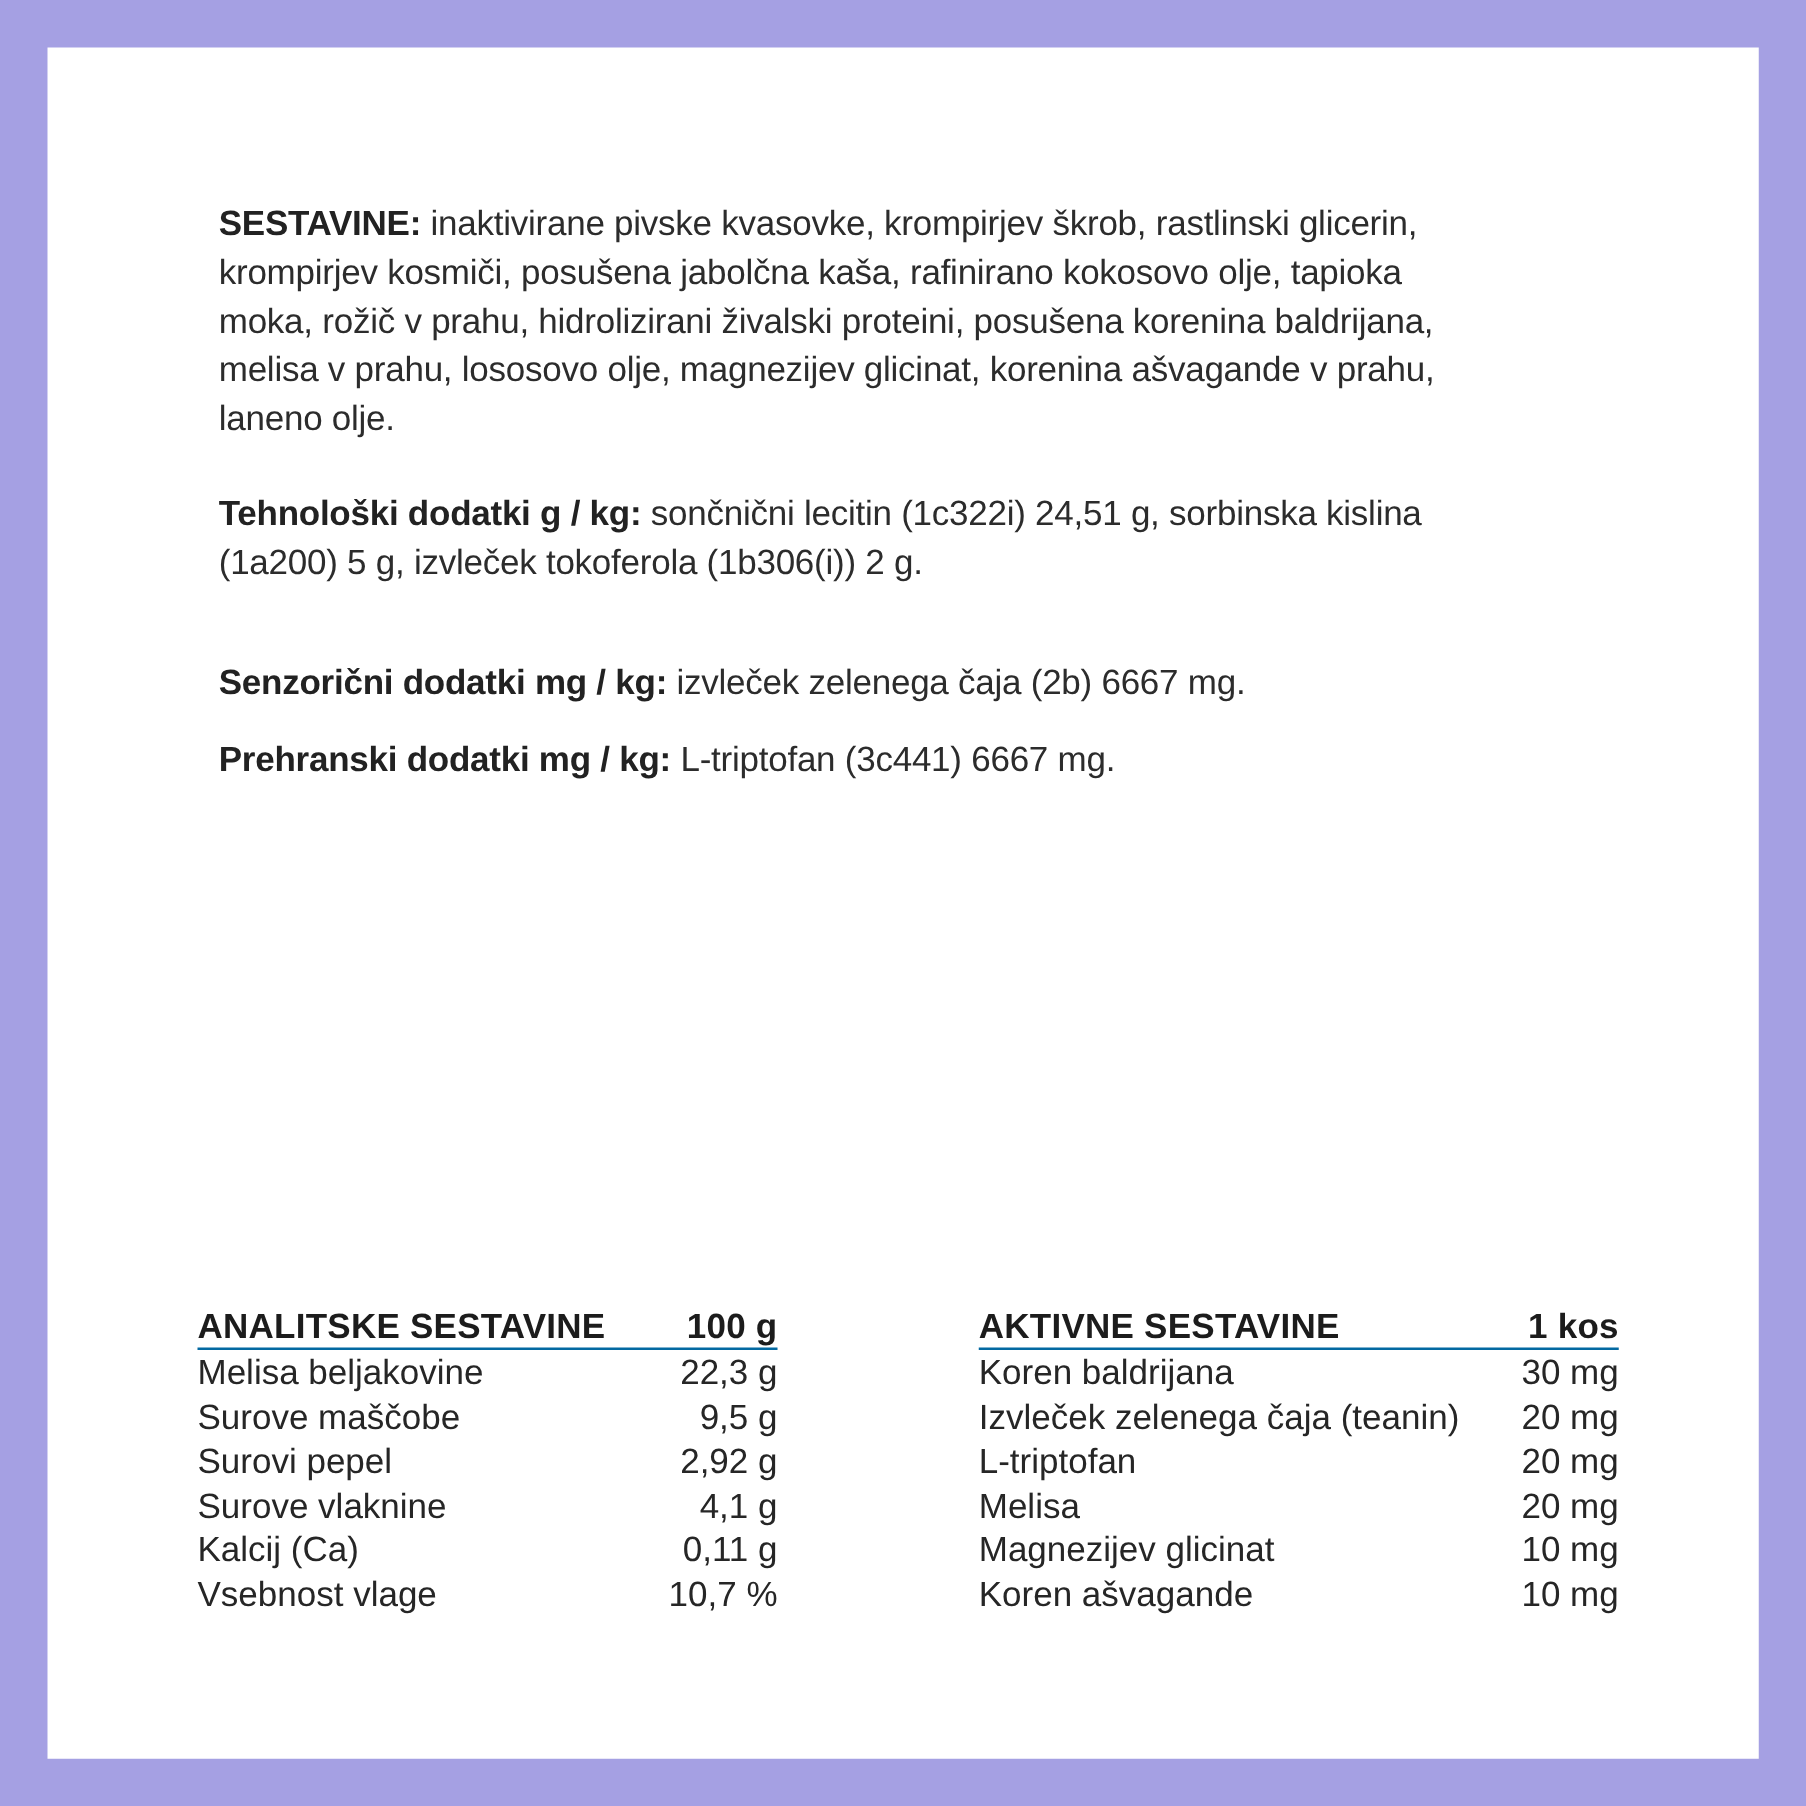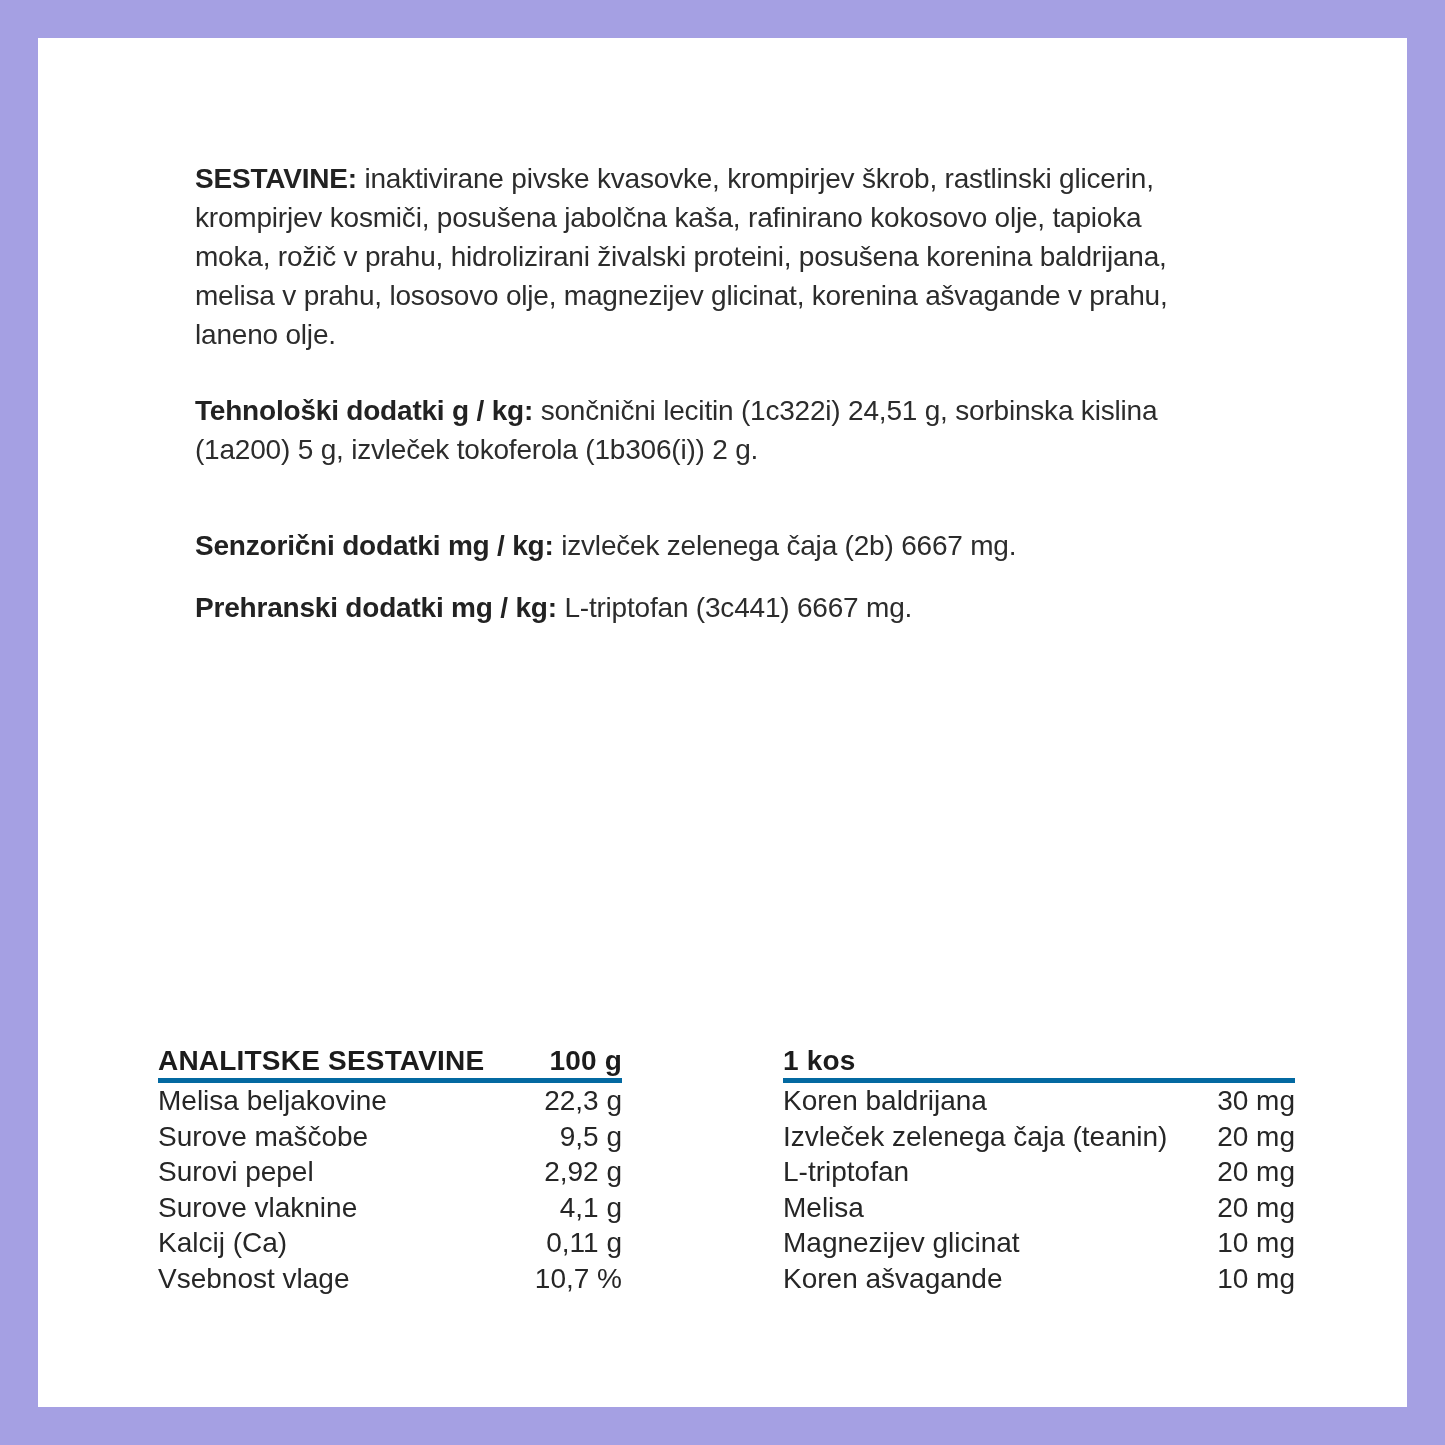--- a/index.html
+++ b/index.html
@@ -21,38 +21,37 @@
     background: #ffffff;
   }
   .textblock {
     position: absolute;
     left: 137px;
     font-size: 28px;
     line-height: 39px;
     letter-spacing: -0.2px;
     white-space: nowrap;
     color: #2c2c2c;
-    margin-left: 20px;
   }
   .textblock b { font-weight: 700; color: #222222; }
   .ing-table {
     position: absolute;
     top: 1043px;
     font-size: 28px;
     color: #262626;
   }
   .ing-table .thead {
     display: flex;
     justify-content: space-between;
     align-items: flex-end;
     font-weight: 700;
     height: 35px;
     line-height: 35px;
     letter-spacing: 0.2px;
-    border-bottom: 5px solid #0369a1;
+    border-bottom: 2px solid #0369a1;
     color: #1c1c1c;
   }
   .ing-table .trow {
     display: flex;
     justify-content: space-between;
     height: 35.5px;
     line-height: 35.5px;
   }
   .ing-table .trow:first-of-type { margin-top: 3px; }
   .tbl-analytical { left: 158px; width: 464px; }
@@ -113,20 +112,21 @@
         <span>0,11 g</span>
       </div>
     <div class="trow">
         <span>Vsebnost vlage</span>
         <span>10,7 %</span>
       </div>
   </div>
 
   <div class="ing-table tbl-active">
     <div class="thead">
+      <span>AKTIVNE SESTAVINE</span>
       <span>1 kos</span>
     </div>
     <div class="trow">
         <span>Koren baldrijana</span>
         <span>30 mg</span>
       </div>
     <div class="trow">
         <span>Izvleček zelenega čaja (teanin)</span>
         <span>20 mg</span>
       </div>

